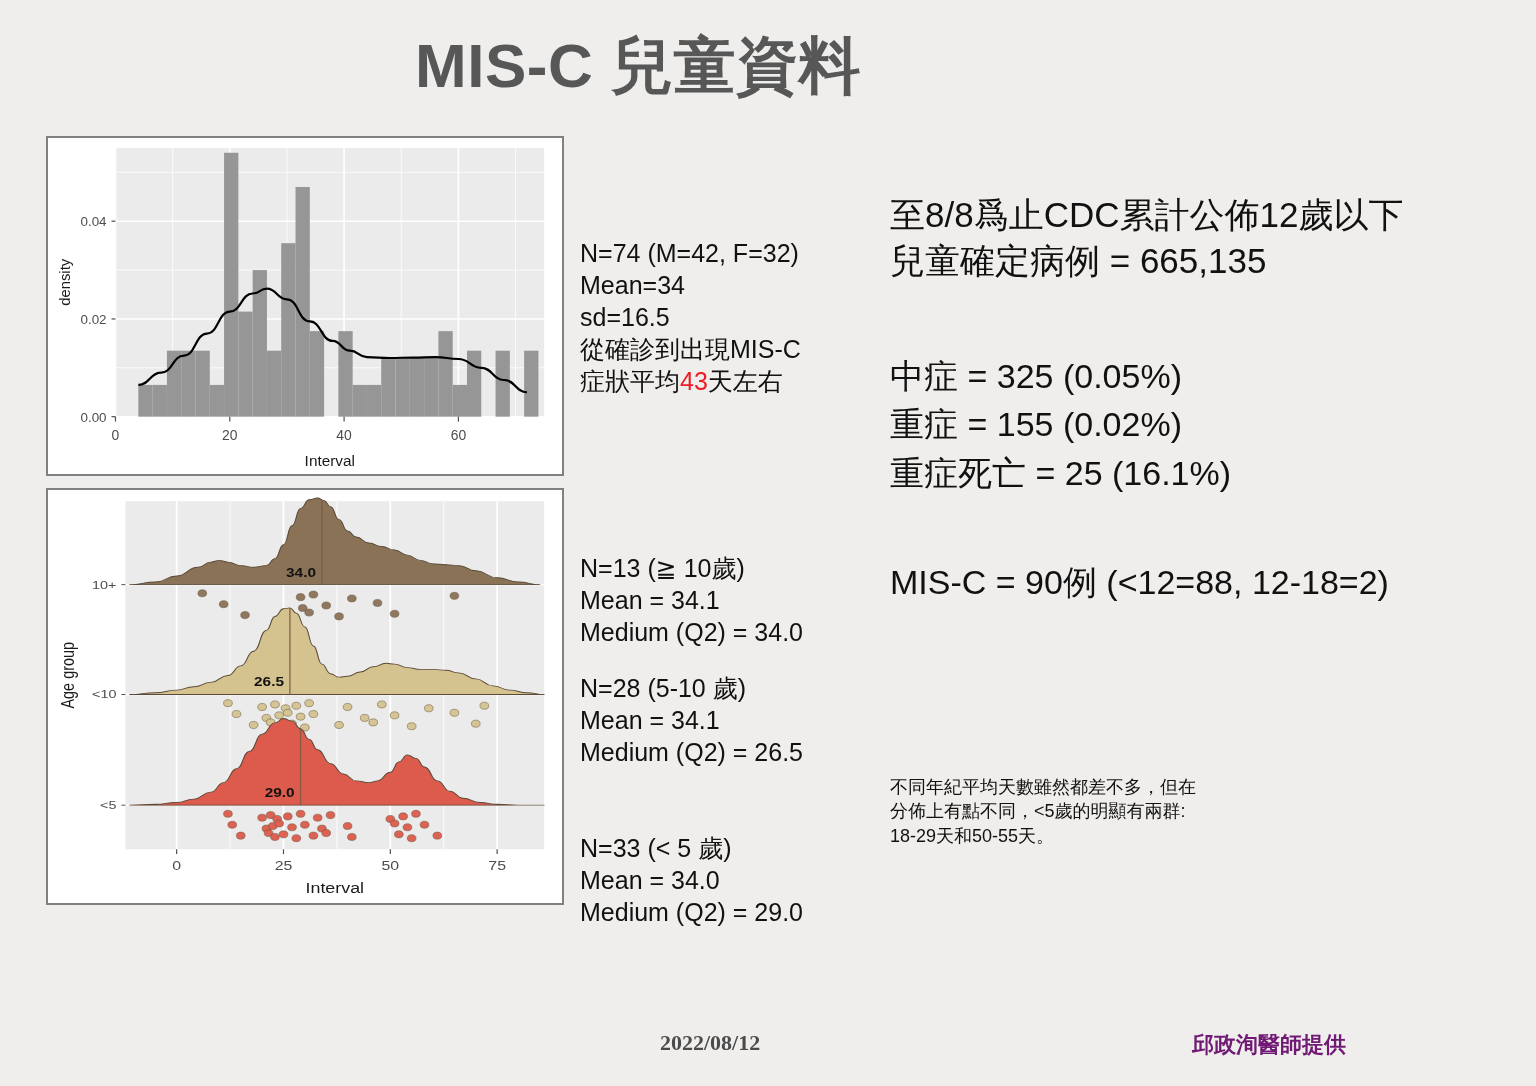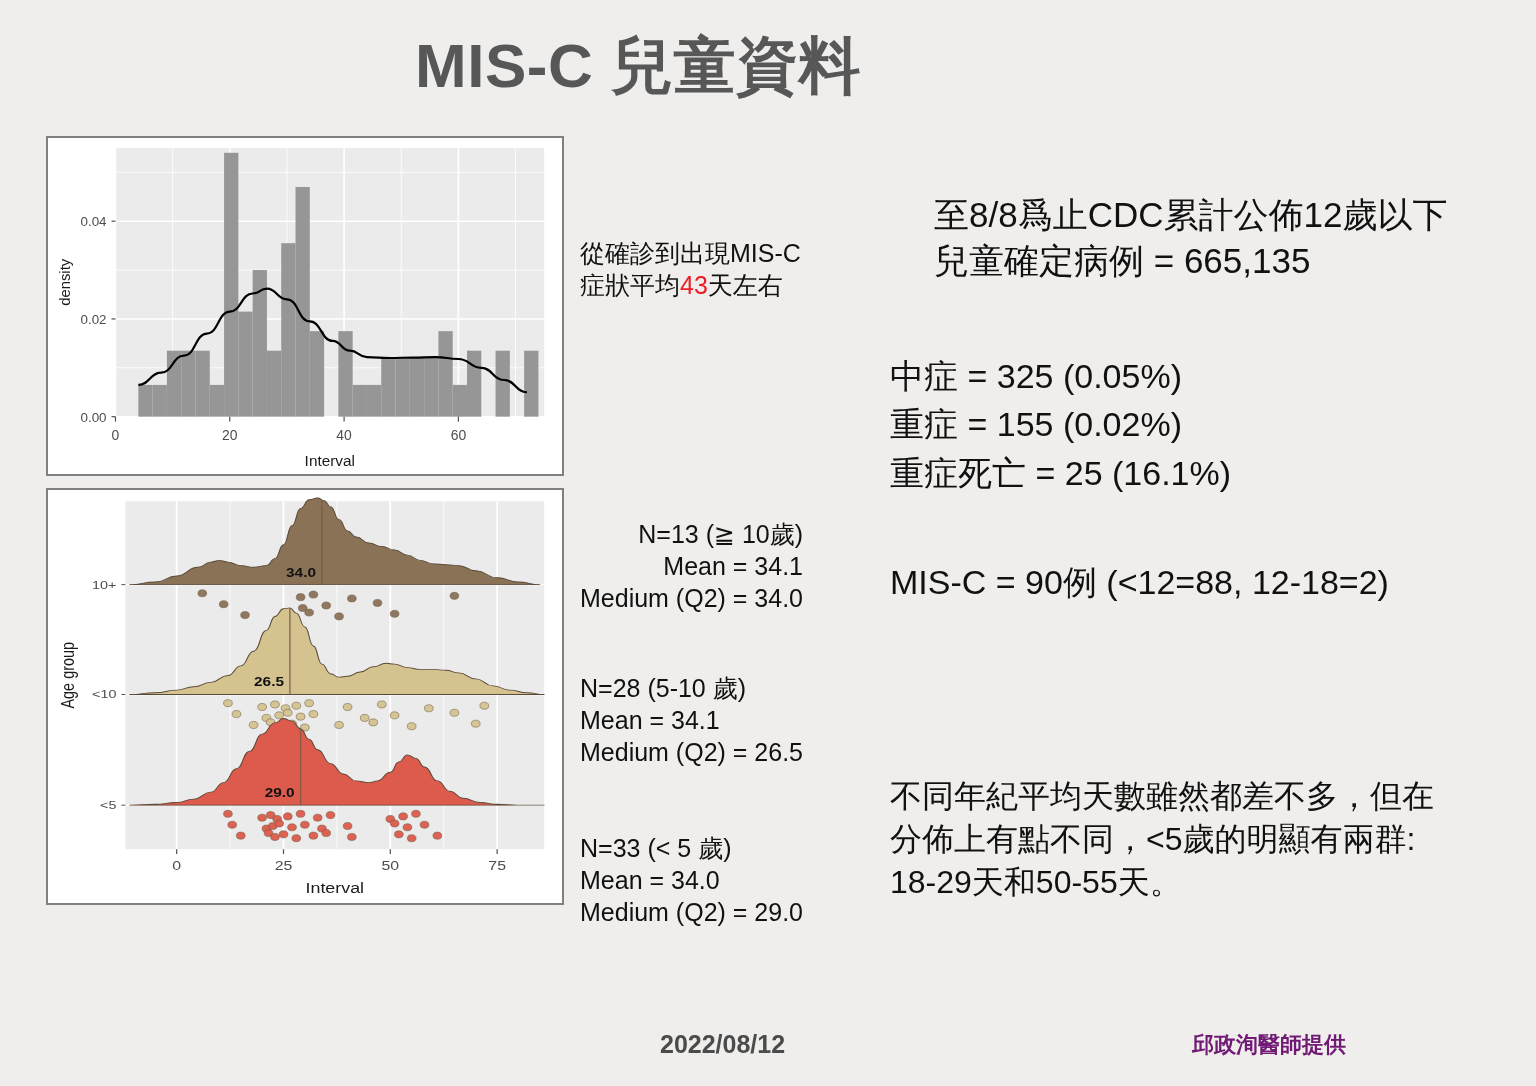--- a/index.html
+++ b/index.html
@@ -32,36 +32,36 @@
   
   .mid-col{
     position:absolute;left:580px;
     font-size:25px;line-height:1.28;color:#111;
     white-space:pre-line;
   }
   #mid-block-1{top:205px;}
   #mid-block-1 .sub{display:block;}
   .red-num{color:#ee1c25;}
 
-  #mid-block-2{top:518px;text-align:right;}
+  #mid-block-2{top:552px;}
   #mid-block-3{top:672px;}
   #mid-block-4{top:832px;}
 
   .right-col{
     position:absolute;left:890px;color:#111;
   }
-  #right-head{top:192px;font-size:35px;line-height:1.32;font-weight:normal;white-space:pre-line;margin-left:44px;}
+  #right-head{top:192px;font-size:35px;line-height:1.32;font-weight:normal;white-space:pre-line;}
   #right-stats{top:352px;font-size:34px;line-height:1.42;white-space:pre-line;}
   #right-misc{top:560px;font-size:34px;text-align:center;}
-  #right-note{top:775px;font-size:32px;line-height:1.35;white-space:pre-line;}
+  #right-note{top:775px;font-size:18px;line-height:1.35;white-space:pre-line;}
 
   
   .footer-left{
     position:absolute;left:660px;top:1030px;
-    font-size:25px;font-weight:bold;color:#4b4b4b;
+    font-size:22px;font-weight:bold;color:#4b4b4b;font-family:Liberation Serif, serif;
   }
   .footer-right{
     position:absolute;left:1192px;top:1030px;
     font-size:22px;font-weight:bold;color:#701a75;
   }
   
   .axlab{font-family:"Liberation Sans",sans-serif;fill:#4d4d4d;}
   .axtitle{font-family:"Liberation Sans",sans-serif;fill:#1a1a1a;}
   .annot{font-family:"Liberation Sans",sans-serif;fill:#111;font-weight:bold;}
 </style>
@@ -243,20 +243,23 @@
       <text x="237.32653061224488" y="474" text-anchor="middle" font-size="16" class="axlab">25</text>
       <line x1="344.9795918367347" y1="448" x2="344.9795918367347" y2="454" stroke="#4d4d4d" stroke-width="1.2"></line>
       <text x="344.9795918367347" y="474" text-anchor="middle" font-size="16" class="axlab">50</text>
       <line x1="452.63265306122446" y1="448" x2="452.63265306122446" y2="454" stroke="#4d4d4d" stroke-width="1.2"></line>
       <text x="452.63265306122446" y="474" text-anchor="middle" font-size="16" class="axlab">75</text>
       <text x="289" y="502" text-anchor="middle" font-size="18" class="axtitle">Interval</text>
     </svg>
 </div>
 
 <div class="mid-col" id="mid-block-1">
+  <span>N=74 (M=42, F=32)
+Mean=34
+sd=16.5</span>
   <span class="sub"><span>從確診到出現MIS-C
 症狀平均</span><span class="red-num">43</span><span>天左右</span></span>
 </div>
 
 <div class="mid-col" id="mid-block-2">N=13 (≧ 10歲)
 Mean = 34.1
 Medium (Q2) = 34.0</div>
 <div class="mid-col" id="mid-block-3">N=28 (5-10 歲)
 Mean = 34.1
 Medium (Q2) = 26.5</div>

